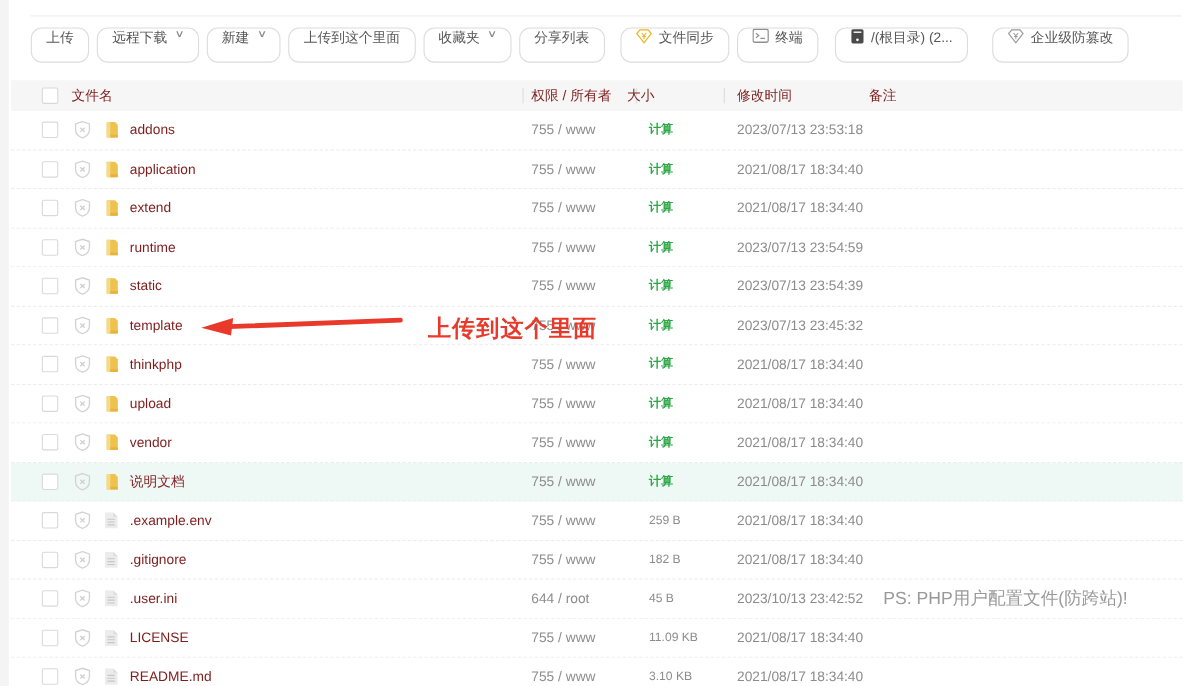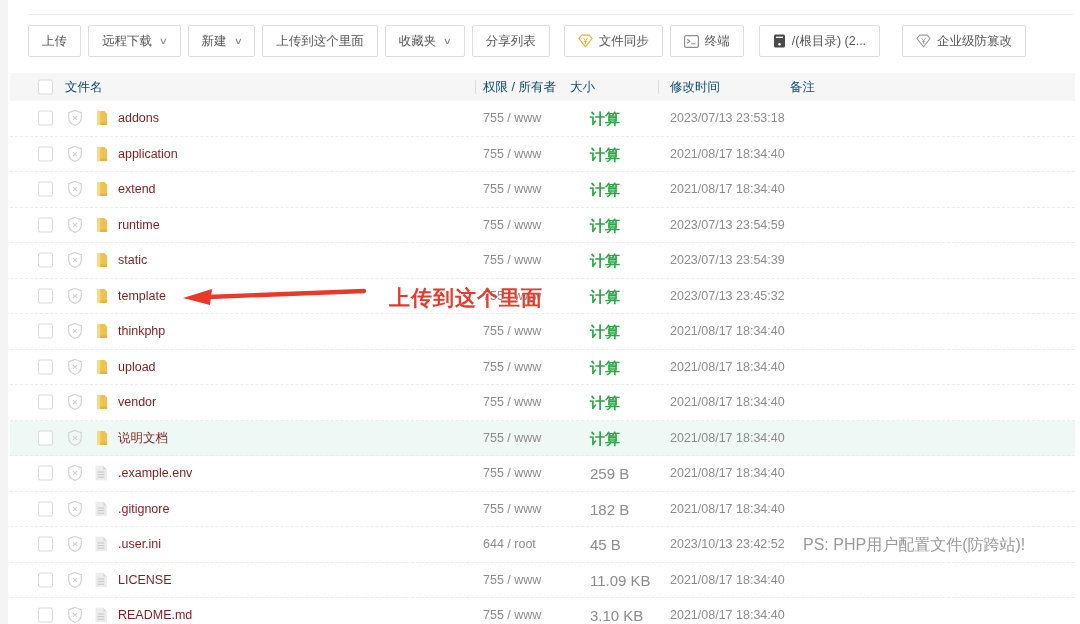--- a/index.html
+++ b/index.html
@@ -7,31 +7,31 @@
   .stage {
     position:relative; width:1080px; height:624px; overflow:hidden;
     background:#fff; font-family:"Liberation Sans", sans-serif;
   }
   .left-strip { position:absolute; left:0; top:0; width:8px; height:624px; background:#f4f4f4; }
   .top-line { position:absolute; left:28px; top:14px; width:1046px; height:1px; background:#ececec; }
 
   
   .toolbar { position:absolute; left:28px; top:25px; display:flex; gap:7px; align-items:center; }
   .tbtn {
-    height:32px; display:inline-flex; align-items:center; gap:6px;
-    padding:0 13px; background:#fff; border:1px solid #dcdcdc; border-radius:2px;
+    height:32px; display:inline-flex; align-items:flex-start; gap:6px;
+    padding:0 13px; background:#fff; border:1px solid #dcdcdc; border-radius:10px;
     font-size:12.5px; color:#555; cursor:pointer; white-space:nowrap;
     font-family:"Liberation Sans", sans-serif;
   }
   .ticon { display:inline-flex; align-items:center; }
   .caret { font-size:9px; color:#888; margin-left:2px; transform:scaleX(1.4); }
 
   
   .thead { position:absolute; left:10px; top:73px; width:1065px; height:28px; background:#f6f6f6; }
-  .thead .h { position:absolute; top:0; line-height:28px; font-size:12.5px; color:#0c4a6e; white-space:nowrap; }
+  .thead .h { position:absolute; top:0; line-height:28px; font-size:12.5px; color:#7f1d1d; white-space:nowrap; }
   .h-name { left:55px; }
   .h-perm { left:473px; }
   .h-size { left:560px; }
   .h-time { left:660px; }
   .h-note { left:780px; }
   .vd { position:absolute; top:7px; width:1px; height:14px; background:#ddd; }
   .vd1 { left:465px; } .vd2 { left:568px; } .vd3 { left:648px; } .vd4 { left:782px; }
 
   .cb {
     position:absolute; left:28px; top:50%; transform:translateY(-50%);
@@ -40,21 +40,21 @@
 
   
   .rows { position:absolute; left:10px; top:101px; width:1065px; }
   .row { position:relative; height:35.5px; border-bottom:1px dashed #ececec; background:#fff; }
   .row.hl { background:#eef8f5; }
   .row span { position:absolute; top:0; line-height:35.5px; white-space:nowrap; }
   .shield { left:56px; top:50% !important; transform:translateY(-50%); line-height:0 !important; }
   .ficon  { left:84px; top:50% !important; transform:translateY(-50%); line-height:0 !important; }
   .fname { left:108px; font-size:12.5px; color:#7f1d1d; cursor:pointer; }
   .fperm { left:473px; font-size:12.5px; color:#8c8c8c; }
-  .fsize { left:580px; font-size:15px; color:#8c8c8c; }
+  .fsize { left:580px; font-size:11px; color:#8c8c8c; }
   .fsize.calc { color:#2ba745; font-weight:700; cursor:pointer; }
   .ftime { left:660px; font-size:12.5px; color:#8c8c8c; }
   .fnote { left:793px; font-size:16px; color:#999; }
 
   
   .arrow-svg { position:absolute; left:178px; top:282px; pointer-events:none; }
   .ann-text {
     position:absolute; left:389px; top:284px; font-size:21px; font-weight:700;
     color:#e8392b; letter-spacing:1px; white-space:nowrap;
   }

